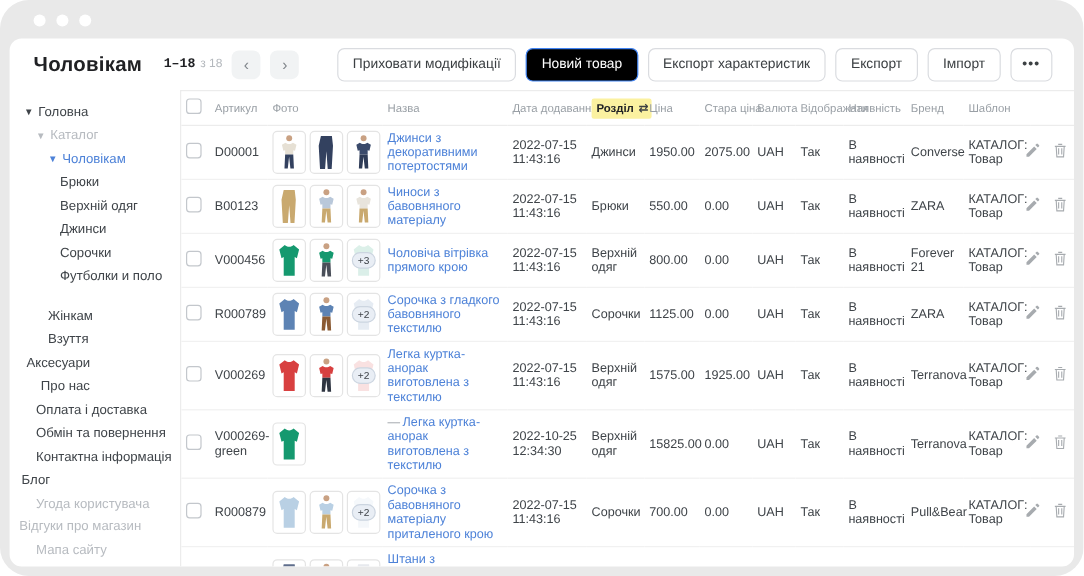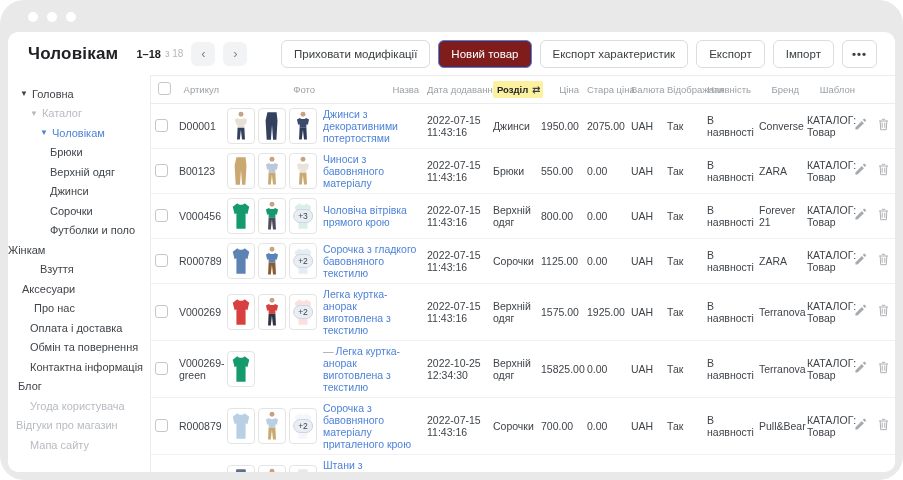--- a/index.html
+++ b/index.html
@@ -6,41 +6,41 @@
   html,body { width:903px; height:480px; background:#fff; font-family:"Liberation Sans","DejaVu Sans",sans-serif; }
   .stage { position:relative; width:903px; height:480px; background:#e9e9e9; border-radius:24px; overflow:hidden; }
   .dots { position:absolute; top:12px; left:28px; display:flex; gap:9px; }
   .dot { width:10px; height:10px; border-radius:50%; background:#fff; }
   .window { position:absolute; left:8px; right:8px; top:32px; bottom:8px; background:#fff; border-radius:10px; overflow:hidden; }
 
   
   .topbar { display:flex; align-items:center; height:43px; padding:0 18px 0 20px; }
   .page-title { font-size:17px; font-weight:bold; color:#202124; letter-spacing:.2px; }
   .pager { display:flex; align-items:center; margin-left:18px; gap:8px; }
-  .pager .range { font-size:11px; font-weight:bold; color:#202124; }
+  .pager .range { font-size:11px; font-weight:bold; color:#202124;font-family:Liberation Mono, monospace; }
   .pager .of { font-size:10px; color:#b4b8bd; margin-left:-4px; }
   .pg-btn { width:24px; height:24px; border-radius:6px; background:#f1f3f4; border:none; color:#80868b;
             font-size:13px; line-height:22px; text-align:center; cursor:pointer; }
   .topbar-actions { margin-left:auto; display:flex; gap:8px; }
   .btn { height:28px; padding:0 12px; border:1px solid #dadce0; border-radius:6px; background:#fff;
          font-size:11.5px; color:#3c4043; font-family:inherit; cursor:pointer; white-space:nowrap; }
-  .btn.primary { background:#7f1d1d; border-color:#4285f4; color:#fff; }
+  .btn.primary { background:#000000; border-color:#4285f4; color:#fff; }
   .btn.icon-only { padding:0 9px; letter-spacing:1px; font-weight:bold; }
 
   
   .content { display:flex; height:calc(100% - 43px); }
   .sidebar { width:142px; padding:9px 0 0 0; flex:none; overflow:hidden; }
   .side-item { display:flex; align-items:center; height:19.5px; font-size:11px; color:#3f4449; cursor:pointer; white-space:nowrap; }
   .side-item .chev { font-size:8px; margin-right:4px; color:inherit; }
   .side-item.muted { color:#b7bbc0; }
   .side-item.active { color:#4d82d8; }
 
   .tablewrap { flex:1; border-left:1px solid #ececec; border-top:1px solid #ececec; overflow:hidden; }
   table { width:745px; table-layout:fixed; border-collapse:collapse; }
-  th { font-size:9.5px; font-weight:normal; color:#9aa0a6; text-align:right; padding:6px 4px; white-space:nowrap;
+  th { font-size:9.5px; font-weight:normal; color:#9aa0a6; text-align:left; padding:6px 4px; white-space:nowrap;
        overflow:visible; border-bottom:1px solid #ececec; }
   th .hl { background:#fbf1a0; border-radius:2px; padding:3px 3px 3px 4px; color:#202124; font-weight:bold; font-size:9.5px; }
   th .sort-ic { font-size:10px; color:#3c4043; margin-left:1px; font-weight:bold; }
   td { font-size:10.5px; color:#3f4449; padding:4px 4px; border-bottom:1px solid #f1f1f1; vertical-align:middle; }
   .cb { display:inline-block; width:13px; height:13px; border:1px solid #c3c7cc; border-radius:3px; background:#fff; cursor:pointer; }
   .thumbs { display:flex; gap:3px; }
   .thumb { position:relative; width:28px; height:36px; background:#fff; border:1px solid #e4e4e4; border-radius:4px;
            display:flex; align-items:center; justify-content:center; overflow:hidden; flex:none; cursor:pointer; }
   .thumb svg { width:22px; height:32px; }
   .thumb svg.ghost { opacity:.15; }
@@ -102,21 +102,21 @@
           </div>
           <div class="side-item" style="padding-left: 42px;">
             <span>Джинси</span>
           </div>
           <div class="side-item" style="padding-left: 42px;">
             <span>Сорочки</span>
           </div>
           <div class="side-item" style="padding-left: 42px;">
             <span>Футболки и поло</span>
           </div>
-          <div class="side-item" style="">
+          <div class="side-item" style="padding-left: 32px; margin-top: 14px;">
             <span>Жінкам</span>
           </div>
           <div class="side-item" style="padding-left: 32px;">
             <span>Взуття</span>
           </div>
           <div class="side-item" style="padding-left: 14px;">
             <span>Аксесуари</span>
           </div>
           <div class="side-item" style="padding-left: 26px;">
             <span>Про нас</span>

